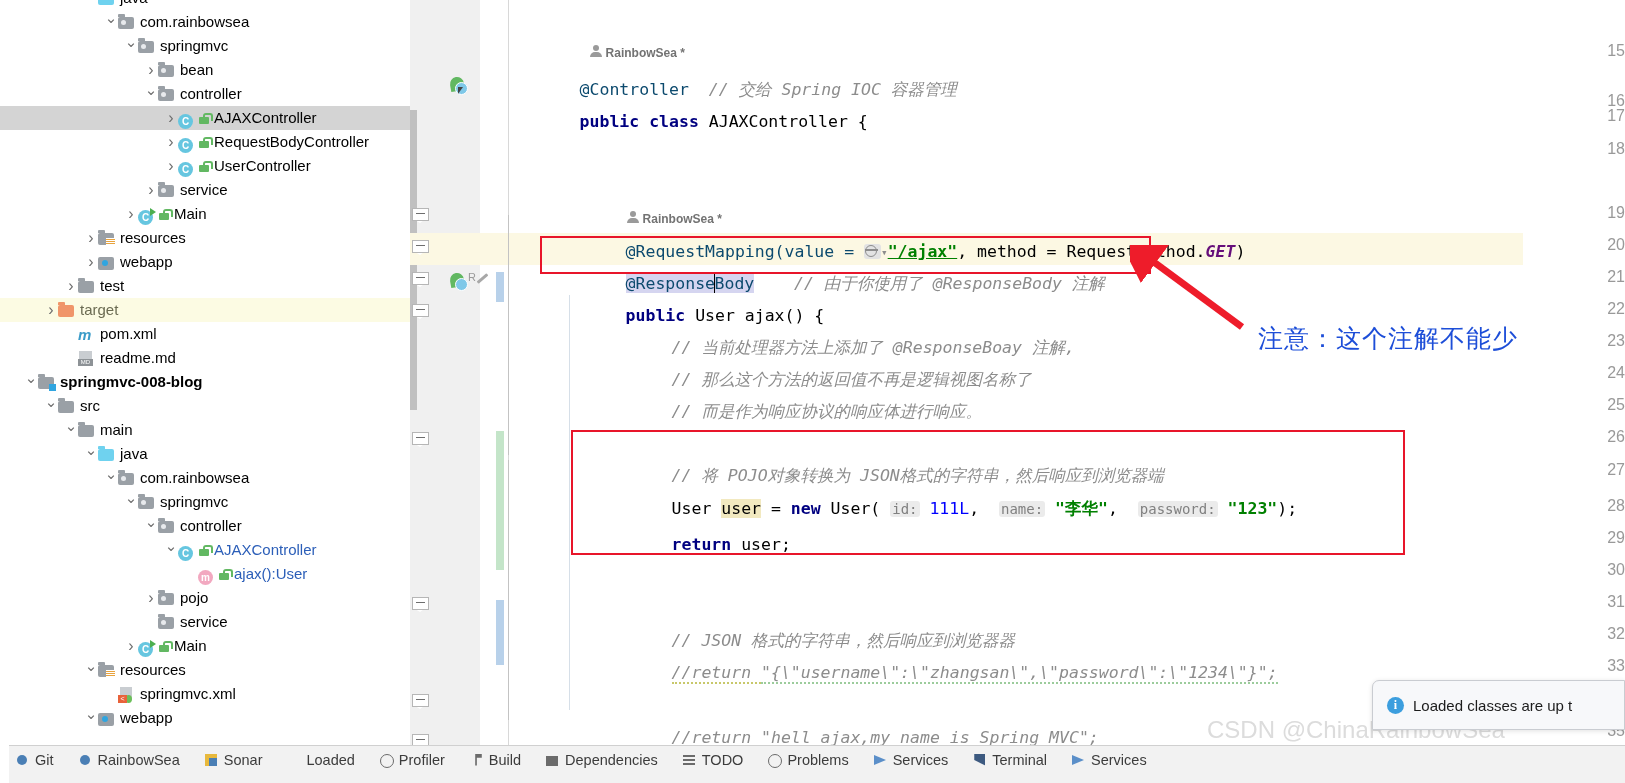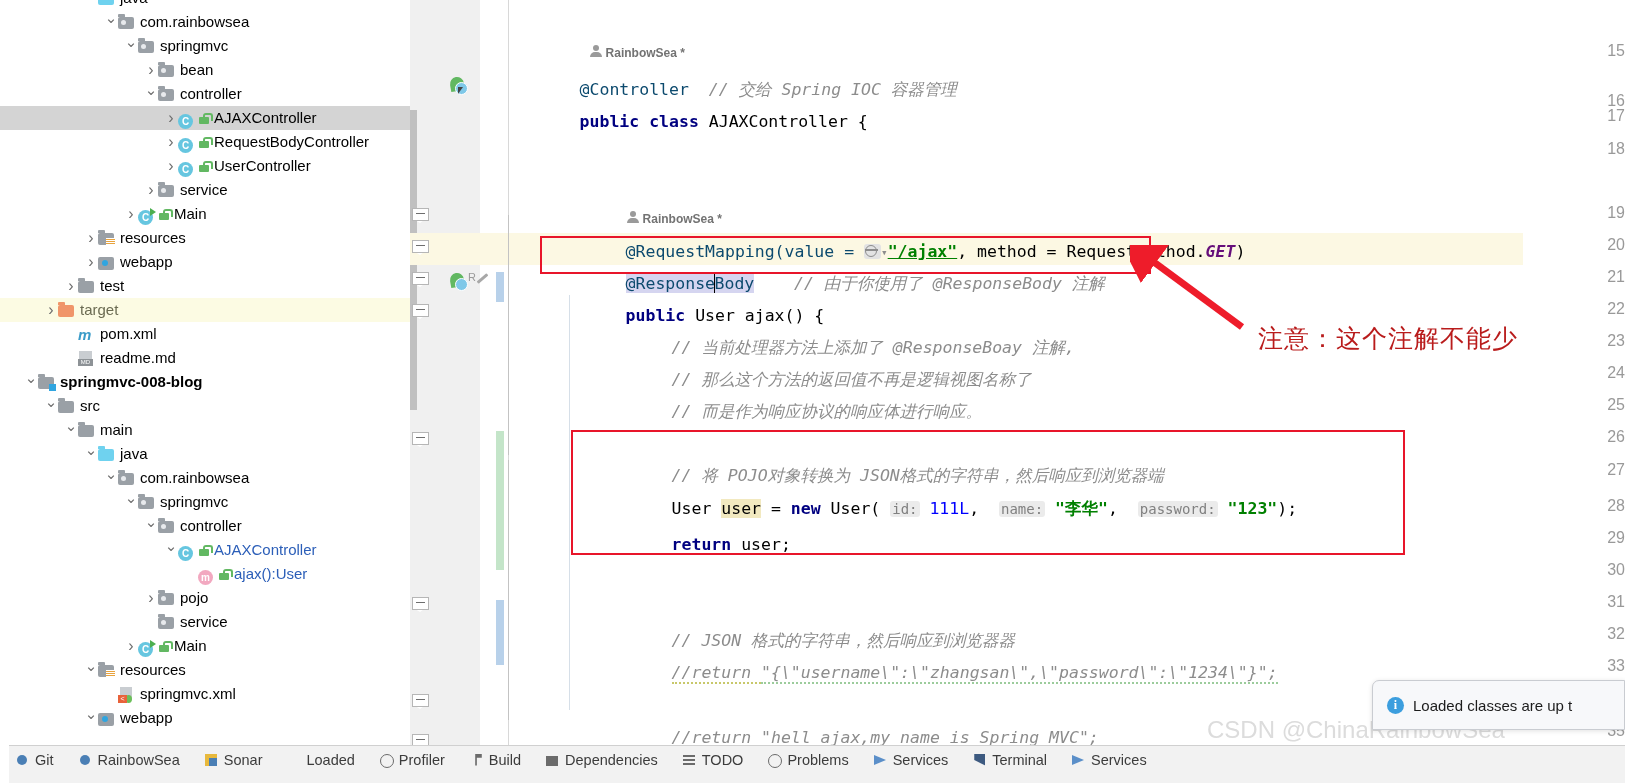--- a/index.html
+++ b/index.html
@@ -130,21 +130,21 @@
   .runicon .leaf .s{position:absolute;left:5px;top:5px;width:11px;height:11px;border-radius:50%;background:#7fc8e8;border:1.5px solid #fff;}
   .runicon .cursor-arrow{position:absolute;left:8px;top:10px;width:0;height:0;border-left:5px solid #444;border-bottom:7px solid transparent;}
   .rpen{position:absolute;left:18px;top:-2px;font-size:11px;color:#9a9a9a;font-family:"Liberation Sans",sans-serif;}
   .penshape{position:absolute;left:26px;top:4px;width:13px;height:3px;background:#a8a8a8;transform:rotate(-40deg);border-radius:1px;}
 
   
   .redbox{position:absolute;border:2.5px solid #e8152a;box-sizing:border-box;}
   #arrow-svg{position:absolute;left:1130px;top:245px;}
   #note-text{
     position:absolute;left:1258px;top:322px;
-    color:#b91c1c;font-size:25px;font-family:"Liberation Sans",sans-serif;
+    color:#1d4ed8;font-size:25px;font-family:"Liberation Sans",sans-serif;
     white-space:nowrap;letter-spacing:1px;
   }
 
   
   #notification{
     position:absolute;left:1372px;top:680px;width:253px;height:50px;
     background:#f7f8fa;border:1px solid #c9ccd1;border-radius:7px 0 0 0;
     box-shadow:0 1px 5px rgba(0,0,0,.12);
     display:flex;align-items:center;padding-left:14px;box-sizing:border-box;
     overflow:hidden;

